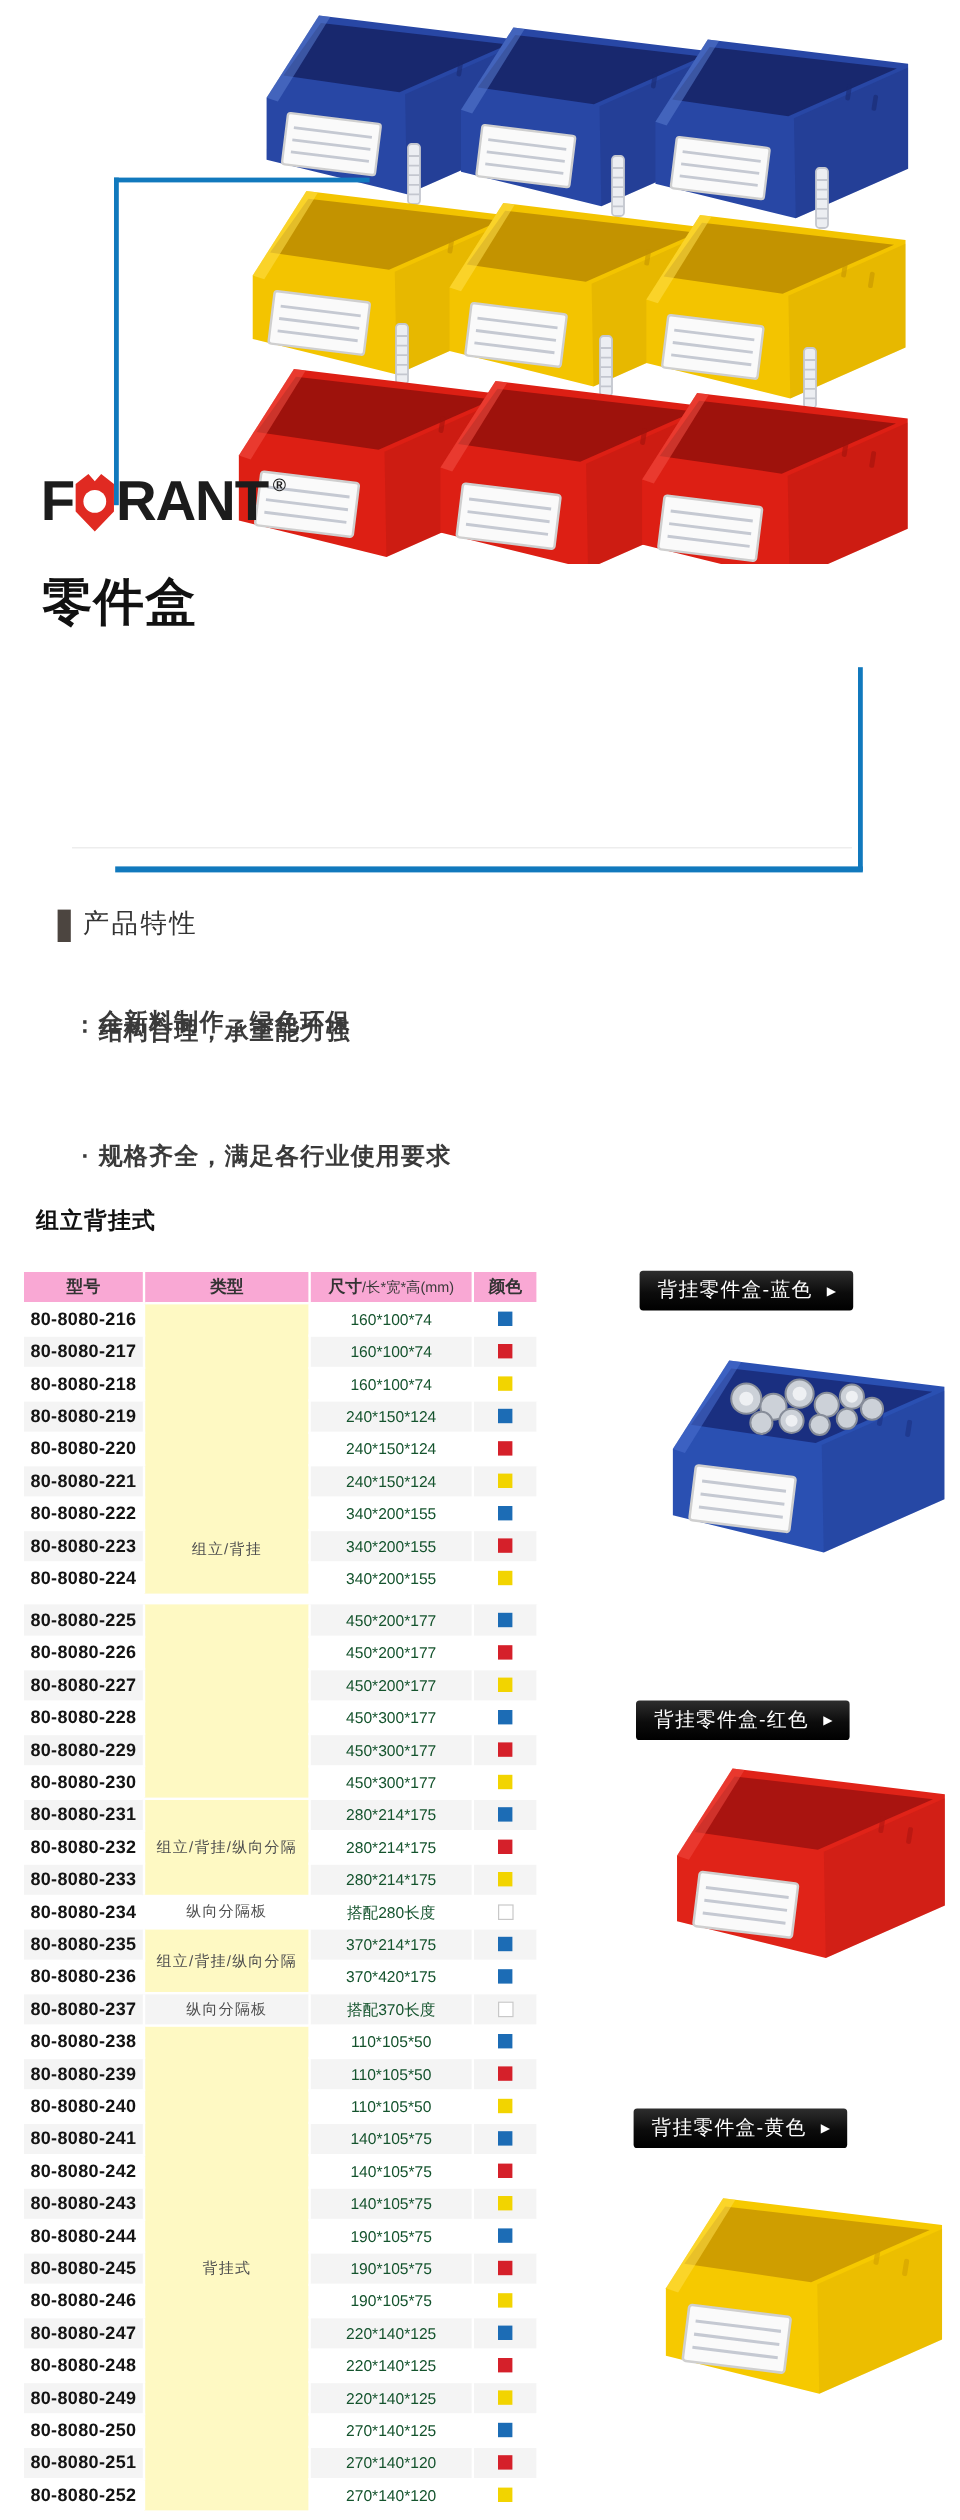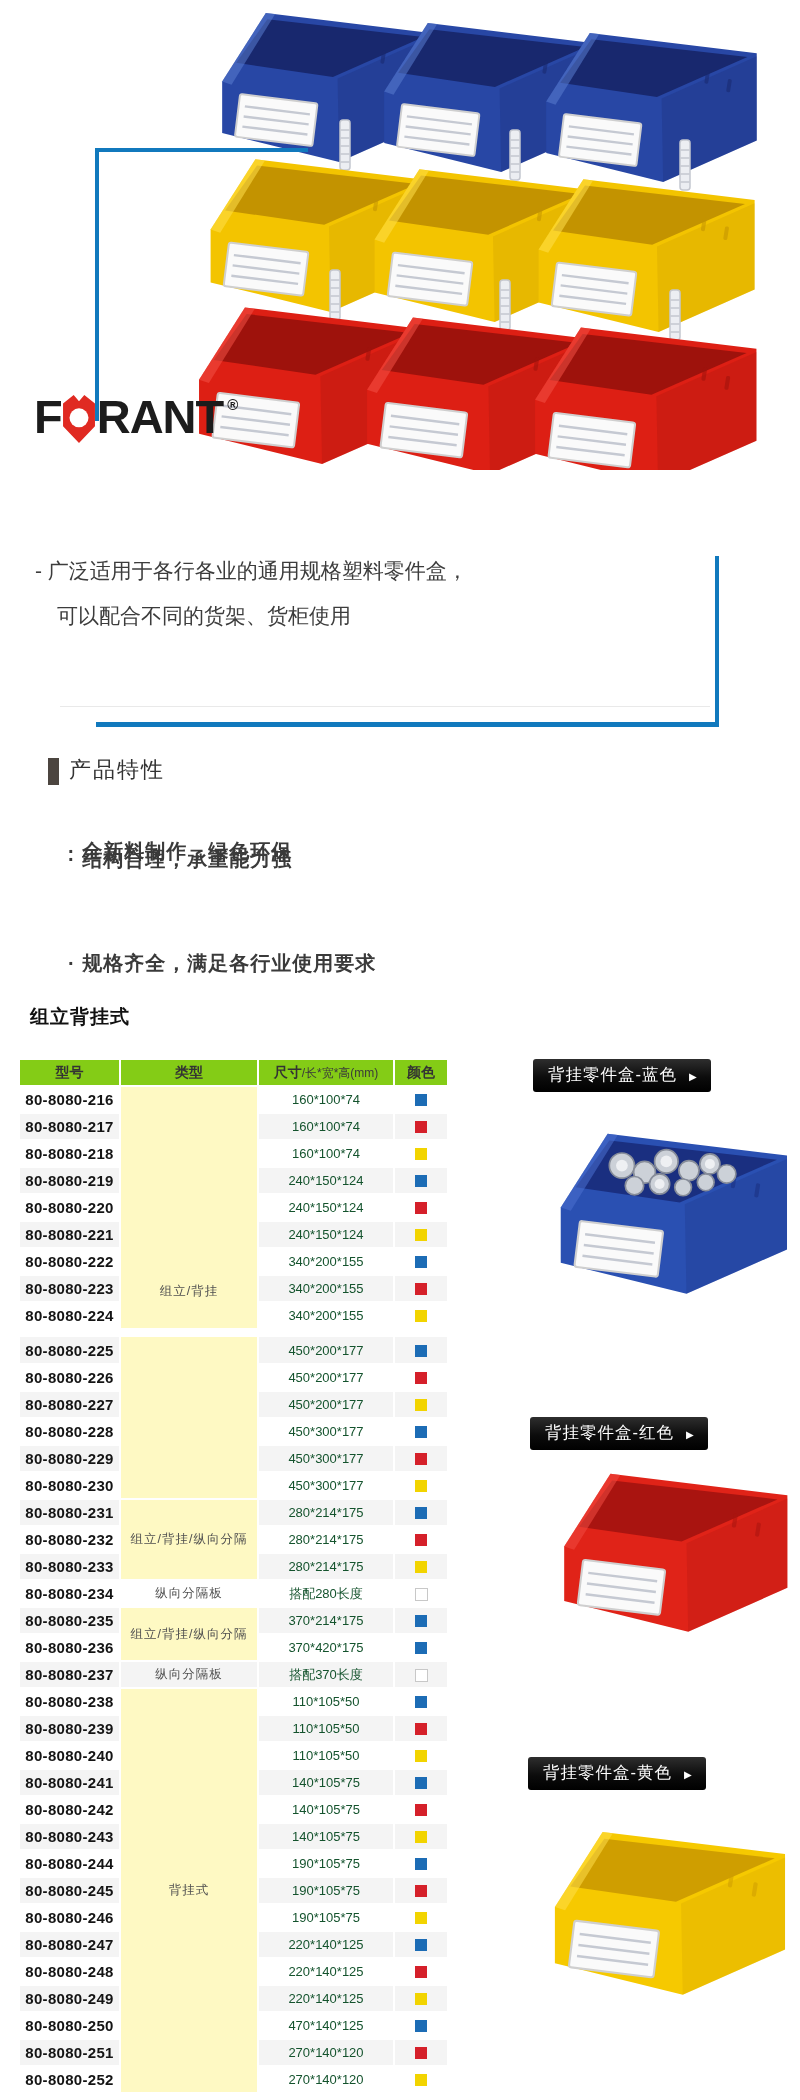--- a/index.html
+++ b/index.html
@@ -31,21 +31,21 @@
   #features-header .txt{font-size:22px;color:#333;font-weight:500;letter-spacing:2px;}
   .feature-item{position:absolute;left:68px;font-size:20px;color:#3a3a3a;letter-spacing:1px;white-space:nowrap;font-weight:bold;}
   #feat-0{top:838px;} #feat-1{top:846px;} #feat-2{top:950px;}
 
   #table-section-title{position:absolute;left:30px;top:1004px;font-size:19px;font-weight:700;color:#111;letter-spacing:1px;}
 
   
   #spec-table-wrap{position:absolute;left:20px;top:1060px;}
   table.spec{border-collapse:collapse;table-layout:fixed;width:428px;}
   table.spec th, table.spec td{border-right:2px solid #fff;border-bottom:2px solid #fff;box-sizing:border-box;padding:0;text-align:center;vertical-align:middle;}
-  table.spec th{height:26px;background:#84cc16;font-size:14px;color:#333;font-weight:700;}
+  table.spec th{height:26px;background:#f9a8d4;font-size:14px;color:#333;font-weight:700;}
   table.spec th .h-r{font-weight:400;font-size:12px;color:#3a3a3a;}
   table.spec td{height:27px;background:#ffffff;}
   tr.odd td{background:#f4f4f4;}
   td.td-model{font-weight:700;font-size:15px;color:#141414;letter-spacing:0.3px;}
   td.td-type{font-size:12.5px;color:#4f4f4f;letter-spacing:1px;}
   td.td-type.merged{background:#fef9c3;}
   td.td-type.low{vertical-align:bottom;padding-bottom:28px;}
   td.td-size{font-size:13px;color:#14532d;}
   tr.gap-row td{height:8px;background:#ffffff;border:none;}
   .chip{display:inline-block;width:12px;height:12px;vertical-align:middle;}
@@ -146,25 +146,22 @@
   <div id="logo">
     <span class="ltr">F</span>
     <svg id="logo-badge" viewBox="0 0 100 130" xmlns="http://www.w3.org/2000/svg">
       <path d="M8,24 L36,2 L50,18 L64,2 L92,24 L92,84 L50,128 L8,84 Z" fill="#e02a22"></path>
       <circle cx="50" cy="62" r="25" fill="#ffffff"></circle>
     </svg>
     <span class="ltr">RANT</span>
     <span id="logo-reg">®</span>
   </div>
 
-
-  <div id="desc">
-    <div class="l1">- 广泛适用于各行各业的通用规格塑料零件盒，</div>
-    <div class="l2">可以配合不同的货架、货柜使用</div>
-  </div>
+  <div id="page-title">零件盒</div>
+
 
   <div id="features-header">
     <div class="block"></div>
     <span class="txt">产品特性</span>
   </div>
   <div class="feature-item" id="feat-0">· 全新料制作，绿色环保</div>
   <div class="feature-item" id="feat-1">· 结构合理，承重能力强</div>
   <div class="feature-item" id="feat-2">· 规格齐全，满足各行业使用要求</div>
 
   <div id="table-section-title">组立背挂式</div>
@@ -361,21 +358,21 @@
             <td class="td-size">220*140*125</td>
             <td class="td-color"><span class="chip" style="background: rgb(213, 32, 42);"></span></td>
           </tr>
           <tr class="odd">
             <td class="td-model">80-8080-249</td>
             <td class="td-size">220*140*125</td>
             <td class="td-color"><span class="chip" style="background: rgb(242, 212, 0);"></span></td>
           </tr>
           <tr class="even">
             <td class="td-model">80-8080-250</td>
-            <td class="td-size">470*140*125</td>
+            <td class="td-size">270*140*125</td>
             <td class="td-color"><span class="chip" style="background: rgb(28, 108, 181);"></span></td>
           </tr>
           <tr class="odd">
             <td class="td-model">80-8080-251</td>
             <td class="td-size">270*140*120</td>
             <td class="td-color"><span class="chip" style="background: rgb(213, 32, 42);"></span></td>
           </tr>
           <tr class="even">
             <td class="td-model">80-8080-252</td>
             <td class="td-size">270*140*120</td>

